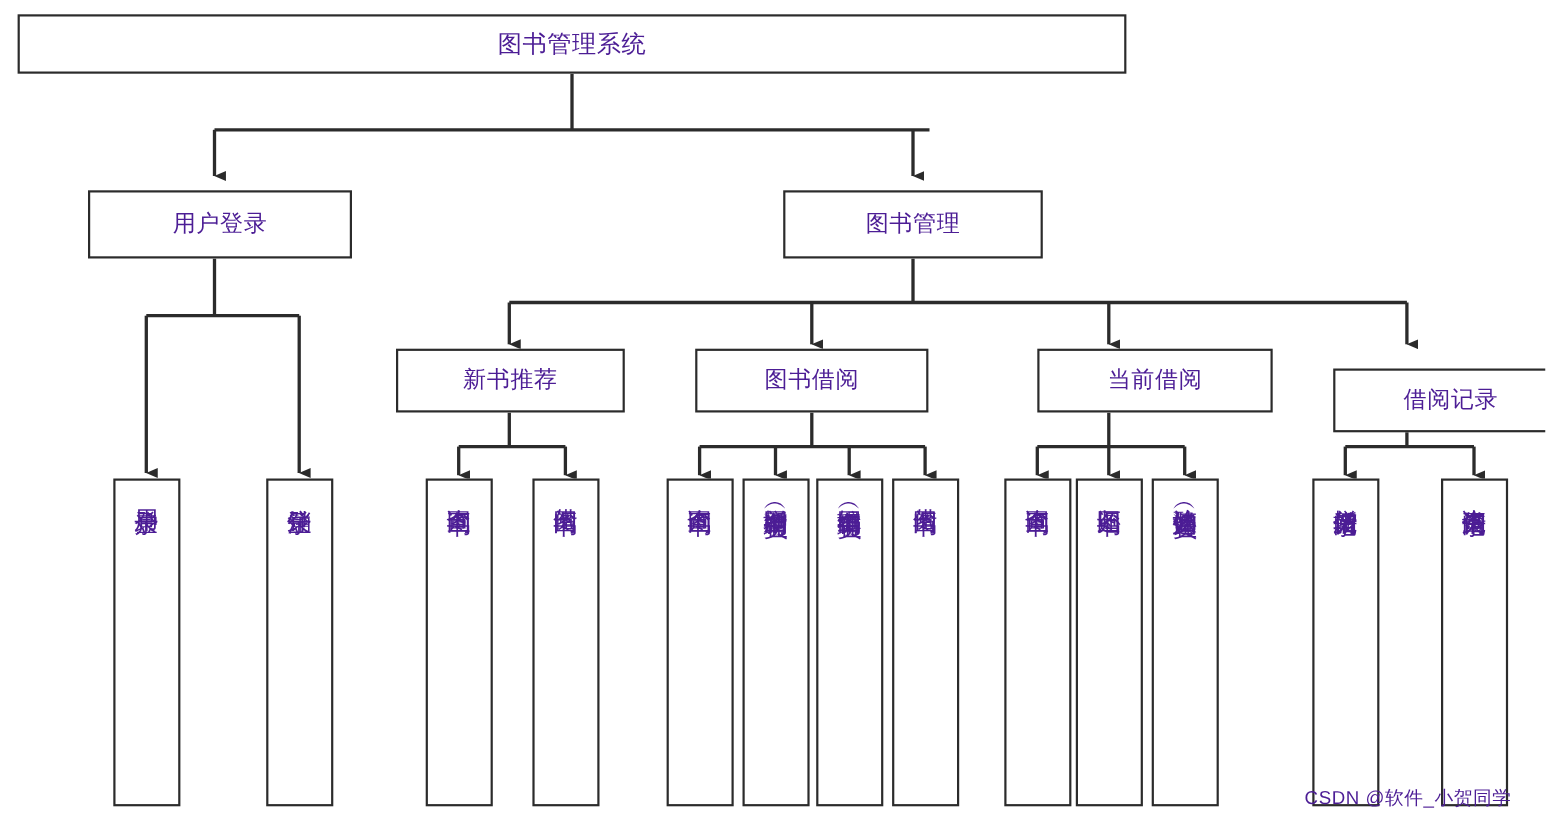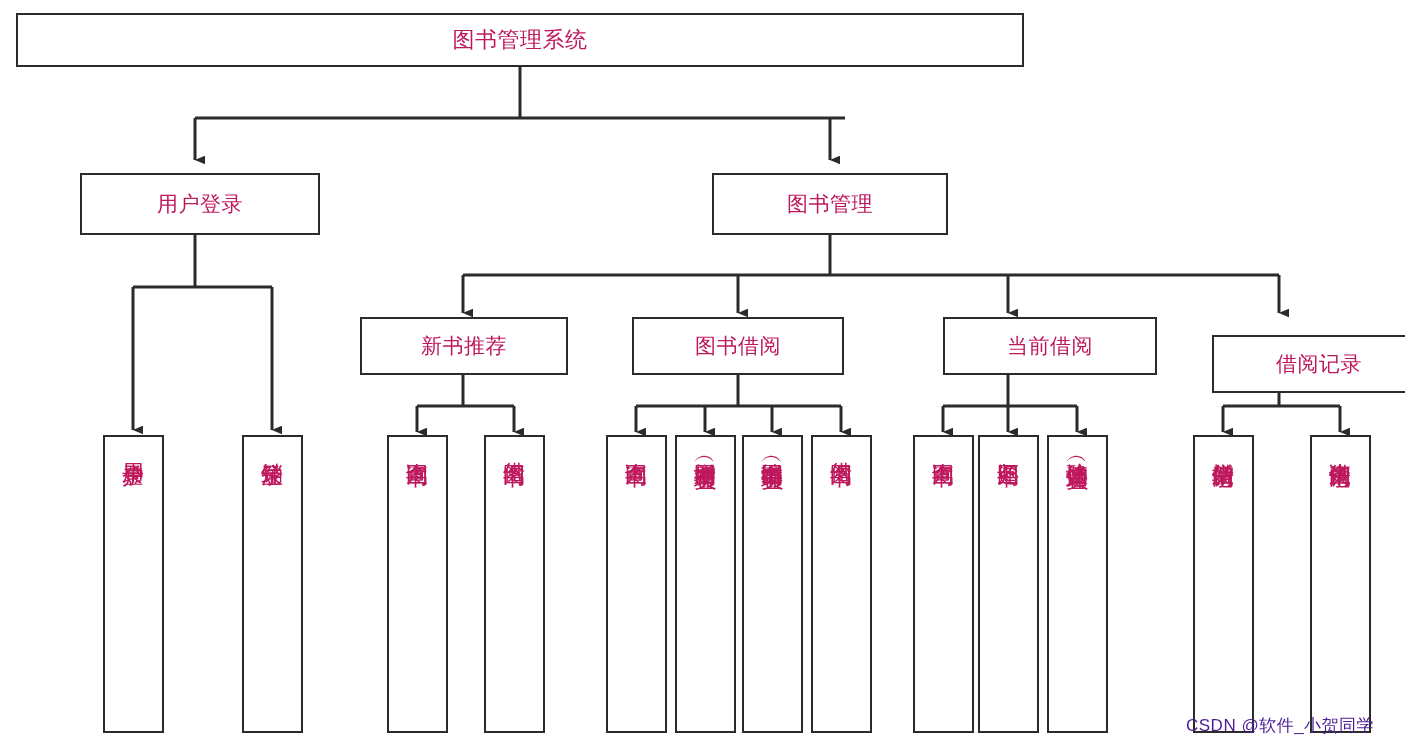--- a/index.html
+++ b/index.html
@@ -27,21 +27,21 @@
     pointer-events: none;
   }
   .node {
     position: absolute;
     box-sizing: border-box;
     border: 2px solid #2b2b2b;
     background: #ffffff;
     display: flex;
     align-items: center;
     justify-content: center;
-    color: #be185d;
+    color: #4c1d95;
   }
   .node .label {
     display: block;
     text-align: center;
     line-height: 1.18;
     letter-spacing: 0.5px;
     white-space: nowrap;
   }
   .node.horizontal .label {
     font-size: 21px;

